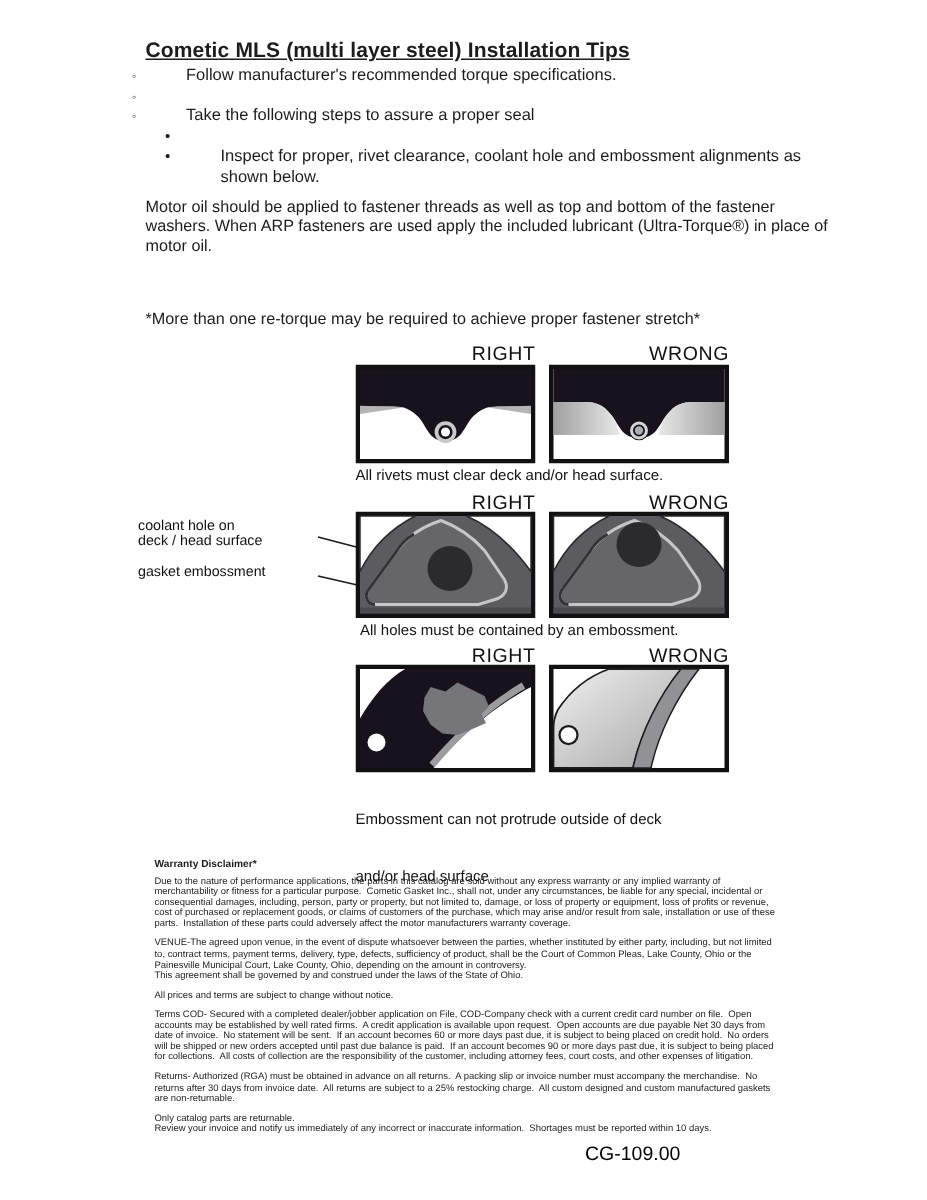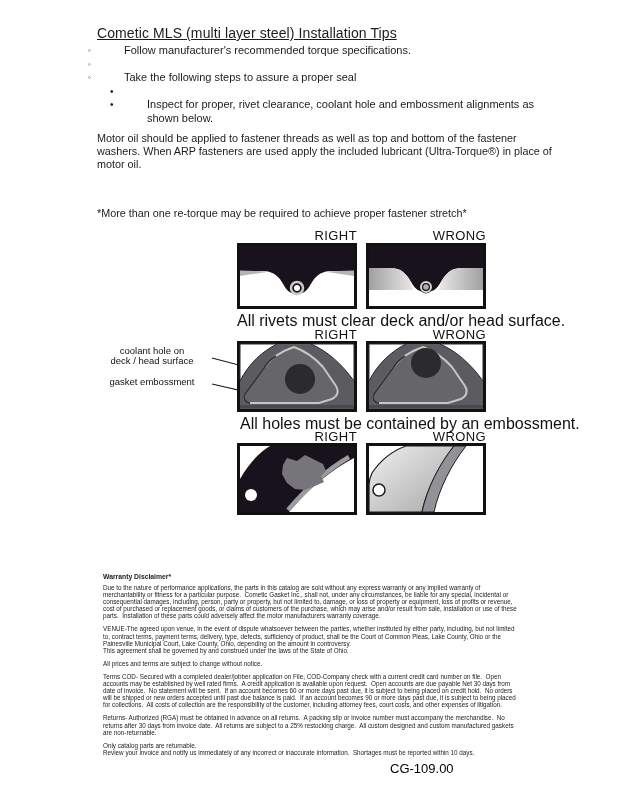--- a/index.html
+++ b/index.html
@@ -7,41 +7,41 @@
     position:relative;
     width:618px;height:800px;
     background:#ffffff;
     font-family:"Liberation Sans", sans-serif;
     color:#1c1c1c;
     overflow:hidden;
   }
   .abs{position:absolute;}
   .title{
     left:97px;top:25px;
-    font-size:14px;font-weight:normal;
+    font-size:14px;font-weight:bold;
     text-decoration:underline;
     letter-spacing:0.1px;
   }
   .bullets{left:88px;top:44px;width:470px;font-size:11px;line-height:13.5px;}
   .bullet-row{display:flex;}
   .bullet-marker{width:8px;font-size:8px;line-height:13.5px;flex:none;}
   .sub{margin-left:22px;}
   .sub .bullet-marker{font-size:10px;width:9px;}
   .bullet-text{white-space:pre-wrap;margin-left:28px;}
   .diesel-heading{left:97px;top:116px;font-size:12.5px;font-weight:bold;}
   .para{left:97px;width:455px;font-size:10.8px;line-height:13px;white-space:pre-wrap;}
   .p1{top:132px;}
   .p2{top:163px;}
   .note{top:207px;}
   .rw-label{width:120px;text-align:right;font-size:13px;letter-spacing:0.4px;color:#111;}
   .figbox{width:120px;}
-  .caption{font-size:16px;color:#111;white-space:pre-wrap;}
+  .caption{font-size:10px;color:#111;white-space:pre-wrap;}
   .fig-label{
     font-size:9.5px;line-height:9.8px;color:#111;
-    text-align:center;width:120px;
+    text-align:left;width:120px;
   }
   .disclaimer{left:103px;top:573px;width:414px;}
   .disc-heading{font-size:6.8px;font-weight:bold;margin:0 0 4px 0;}
   .disc-p{font-size:6.3px;line-height:7.1px;margin:0 0 6px 0;white-space:pre-wrap;color:#222;}
   .page-code{left:390px;top:761px;font-size:13px;color:#000000;}
   svg{display:block;}
 </style>
 </head>
 <body>
 
@@ -166,20 +166,24 @@
           <stop offset="0" stop-color="#efefef"></stop>
             <stop offset="1" stop-color="#a8a8a8"></stop>
         </linearGradient>
       </defs>
       <rect x="1.5" y="1.5" width="117" height="69" fill="#ffffff" stroke="#111111" stroke-width="3"></rect>
       <path d="M40,3 C26,8 14,18 6,30 C4,34 3,38 3,42 V69 H56 C61,46 74,21 88,3 Z" fill="url(#gBand)" stroke="#1c1c1c" stroke-width="1.2"></path>
       <path d="M88,3 C74,20 61,45 56,69 H68 C73,46 85,22 100,3 Z" fill="#929296" stroke="#1c1c1c" stroke-width="1"></path>
       <circle cx="13" cy="47" r="6" fill="#ffffff" stroke="#1c1c1c" stroke-width="1.5"></circle>
     </svg>
   </div>
+  <div class="abs caption" style="left:237px;top:516px;line-height:12.5px;">
+    <div>Embossment can not protrude outside of deck</div>
+    <div>and/or head surface</div>
+  </div>
 
   <div class="abs disclaimer">
     <div class="disc-heading">Warranty Disclaimer*</div>
     <div class="disc-p">Due to the nature of performance applications, the parts in this catalog are sold without any express warranty or any implied warranty of merchantability or fitness for a particular purpose.  Cometic Gasket Inc., shall not, under any circumstances, be liable for any special, incidental or consequential damages, including, person, party or property, but not limited to, damage, or loss of property or equipment, loss of profits or revenue, cost of purchased or replacement goods, or claims of customers of the purchase, which may arise and/or result from sale, installation or use of these parts.  Installation of these parts could adversely affect the motor manufacturers warranty coverage.</div>
     <div class="disc-p">VENUE-The agreed upon venue, in the event of dispute whatsoever between the parties, whether instituted by either party, including, but not limited to, contract terms, payment terms, delivery, type, defects, sufficiency of product, shall be the Court of Common Pleas, Lake County, Ohio or the Painesville Municipal Court, Lake County, Ohio, depending on the amount in controversy.
 This agreement shall be governed by and construed under the laws of the State of Ohio.</div>
     <div class="disc-p">All prices and terms are subject to change without notice.</div>
     <div class="disc-p">Terms COD- Secured with a completed dealer/jobber application on File, COD-Company check with a current credit card number on file.  Open accounts may be established by well rated firms.  A credit application is available upon request.  Open accounts are due payable Net 30 days from date of invoice.  No statement will be sent.  If an account becomes 60 or more days past due, it is subject to being placed on credit hold.  No orders will be shipped or new orders accepted until past due balance is paid.  If an account becomes 90 or more days past due, it is subject to being placed for collections.  All costs of collection are the responsibility of the customer, including attorney fees, court costs, and other expenses of litigation.</div>
     <div class="disc-p">Returns- Authorized (RGA) must be obtained in advance on all returns.  A packing slip or invoice number must accompany the merchandise.  No returns after 30 days from invoice date.  All returns are subject to a 25% restocking charge.  All custom designed and custom manufactured gaskets are non-returnable.</div>
     <div class="disc-p">Only catalog parts are returnable.

